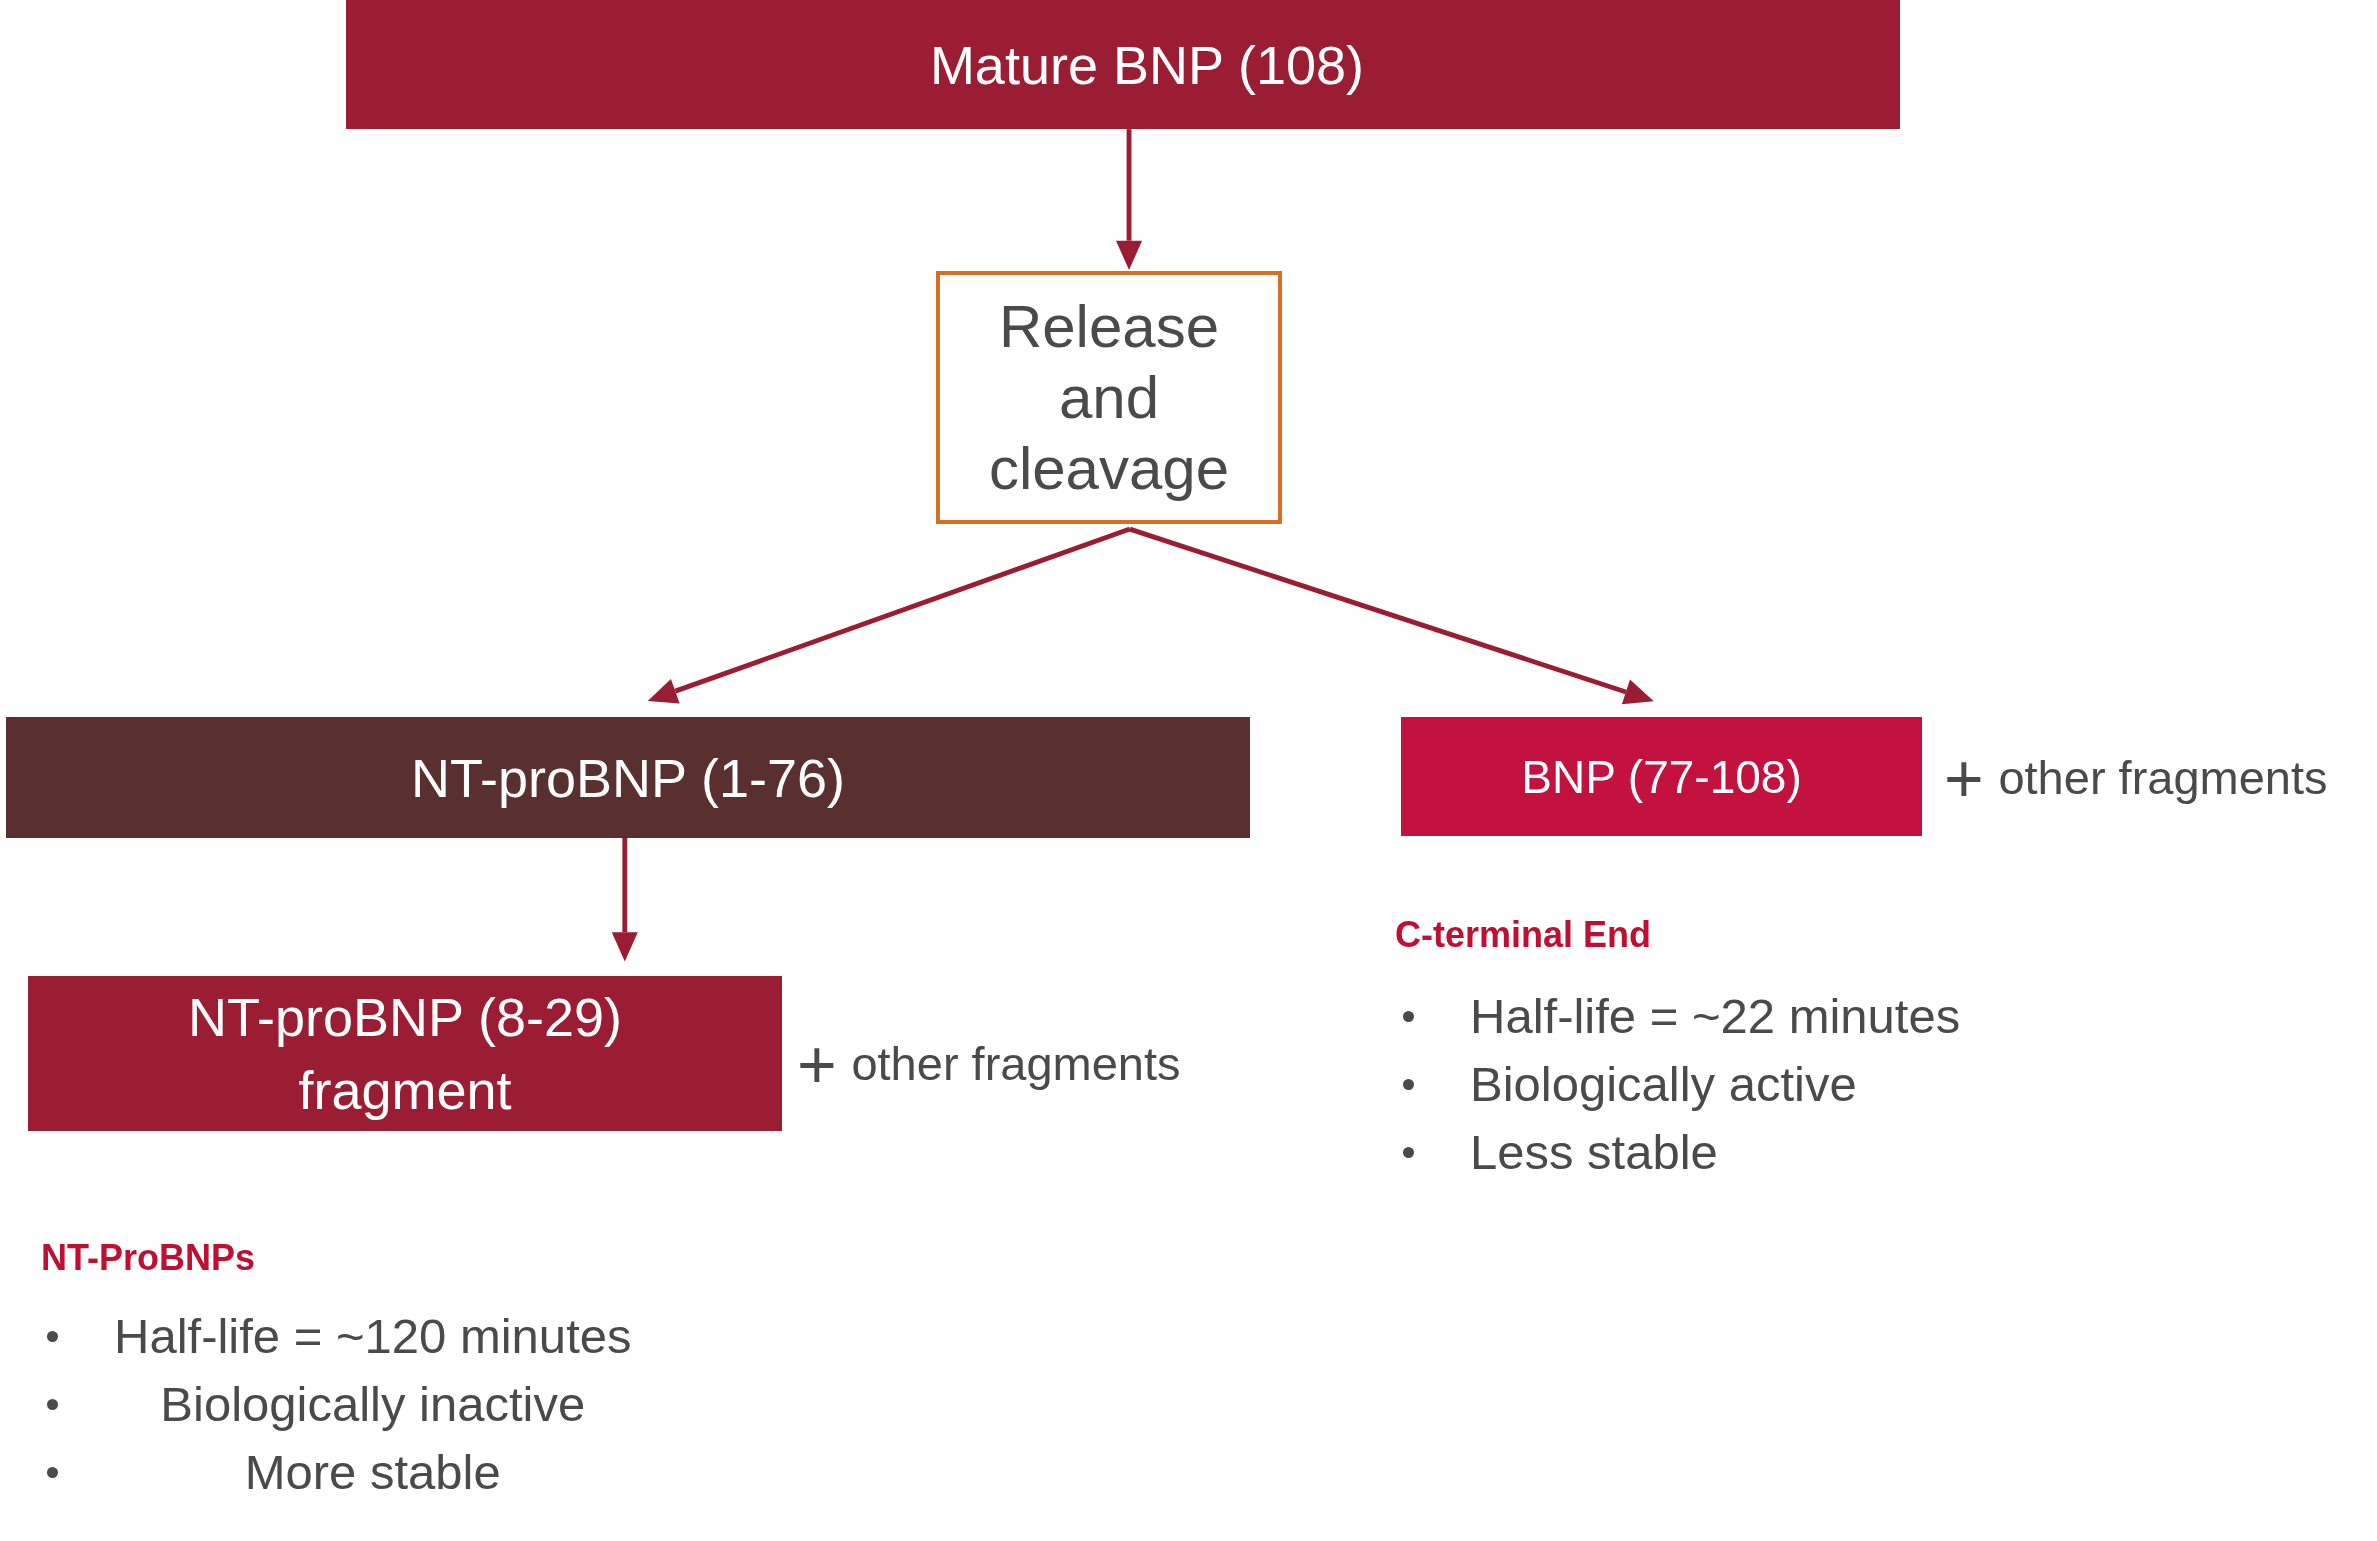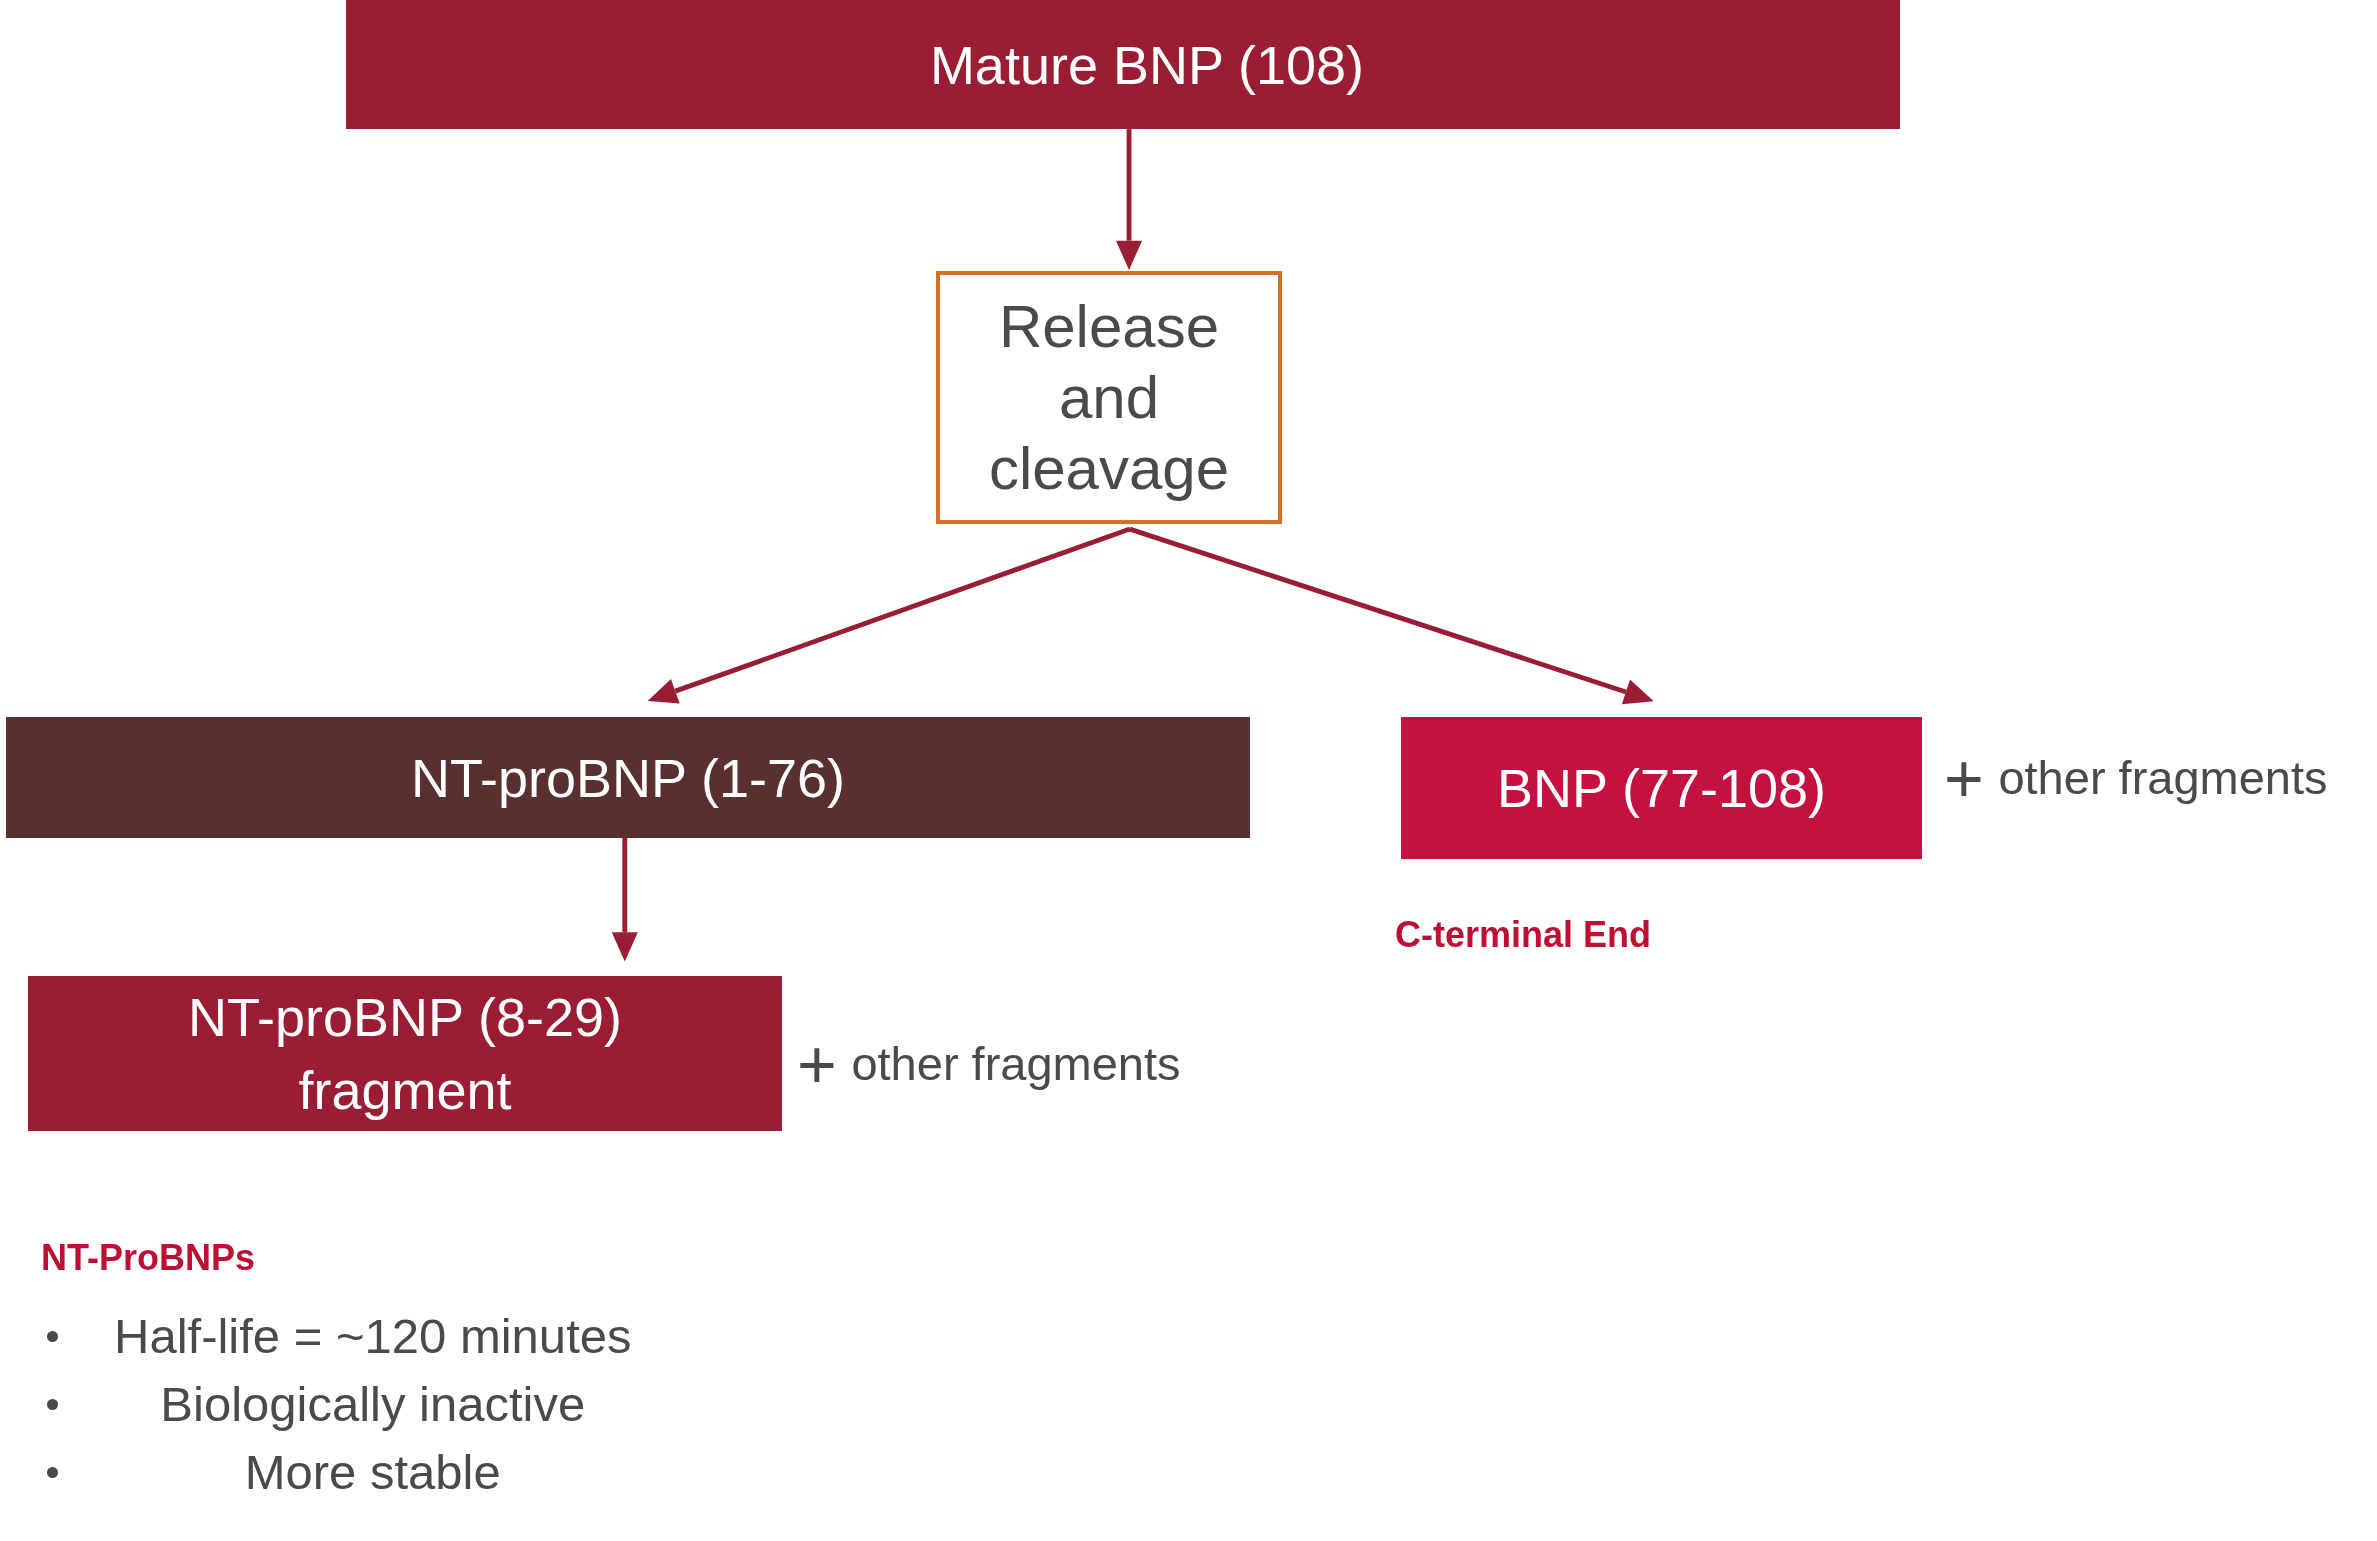--- a/index.html
+++ b/index.html
@@ -10,21 +10,21 @@
   }
   .box {
     position:absolute; box-sizing:border-box;
     display:flex; flex-direction:column; align-items:center; justify-content:center;
     text-align:center; color:var(--box-text);
   }
   #box-mature   { left:346px;  top:0;      width:1554px; height:129px; background:var(--crimson); font-size:54px;padding-left:48px; }
   #box-release  { left:936px; top:271px;  width:346px;  height:253px; background:transparent;
                   border:4.1px solid var(--orange); color:var(--gray); font-size:60px; line-height:71px; }
   #box-nt76     { left:6px;    top:717px;  width:1244px; height:121px; background:var(--maroon); font-size:54px; }
-  #box-bnp      { left:1401px; top:717px;  width:521px;  height:142px; background:var(--crimson-bright); font-size:54px; }
+  #box-bnp      { left:1401px; top:717px;  width:521px;  height:119px; background:var(--crimson-bright); font-size:46px; }
   #box-nt829    { left:28px;   top:976px; width:754px;  height:155px; background:var(--crimson); font-size:54px; line-height:73px; }
 
   #arrows { position:absolute; left:0; top:0; width:2377px; height:1542px; }
   .arrow-line { stroke:var(--crimson); stroke-width:6; fill:none; }
   #arrowhead path { fill:var(--crimson); }
 
   .plus-group { position:absolute; display:flex; align-items:center; height:81px; color:var(--gray); }
   .plus  { font-size:68px; margin-right:14.7px; line-height:1; }
   .plus-text { font-size:47px; }
   #plus-right { left:1944px; top:737px; }
@@ -100,15 +100,29 @@
       <span class="dot"></span>
       <span>Biologically inactive</span>
     </li>
     <li>
       <span class="dot"></span>
       <span>More stable</span>
     </li>
   </ul>
 
   <div class="panel-heading" id="heading-right">C-terminal End</div>
+  <ul class="bullet-list" id="bullets-right">
+    <li>
+      <span class="dot"></span>
+      <span>Half-life = ~22 minutes</span>
+    </li>
+    <li>
+      <span class="dot"></span>
+      <span>Biologically active</span>
+    </li>
+    <li>
+      <span class="dot"></span>
+      <span>Less stable</span>
+    </li>
+  </ul>
 
 </div>
 
 
 </body></html>

